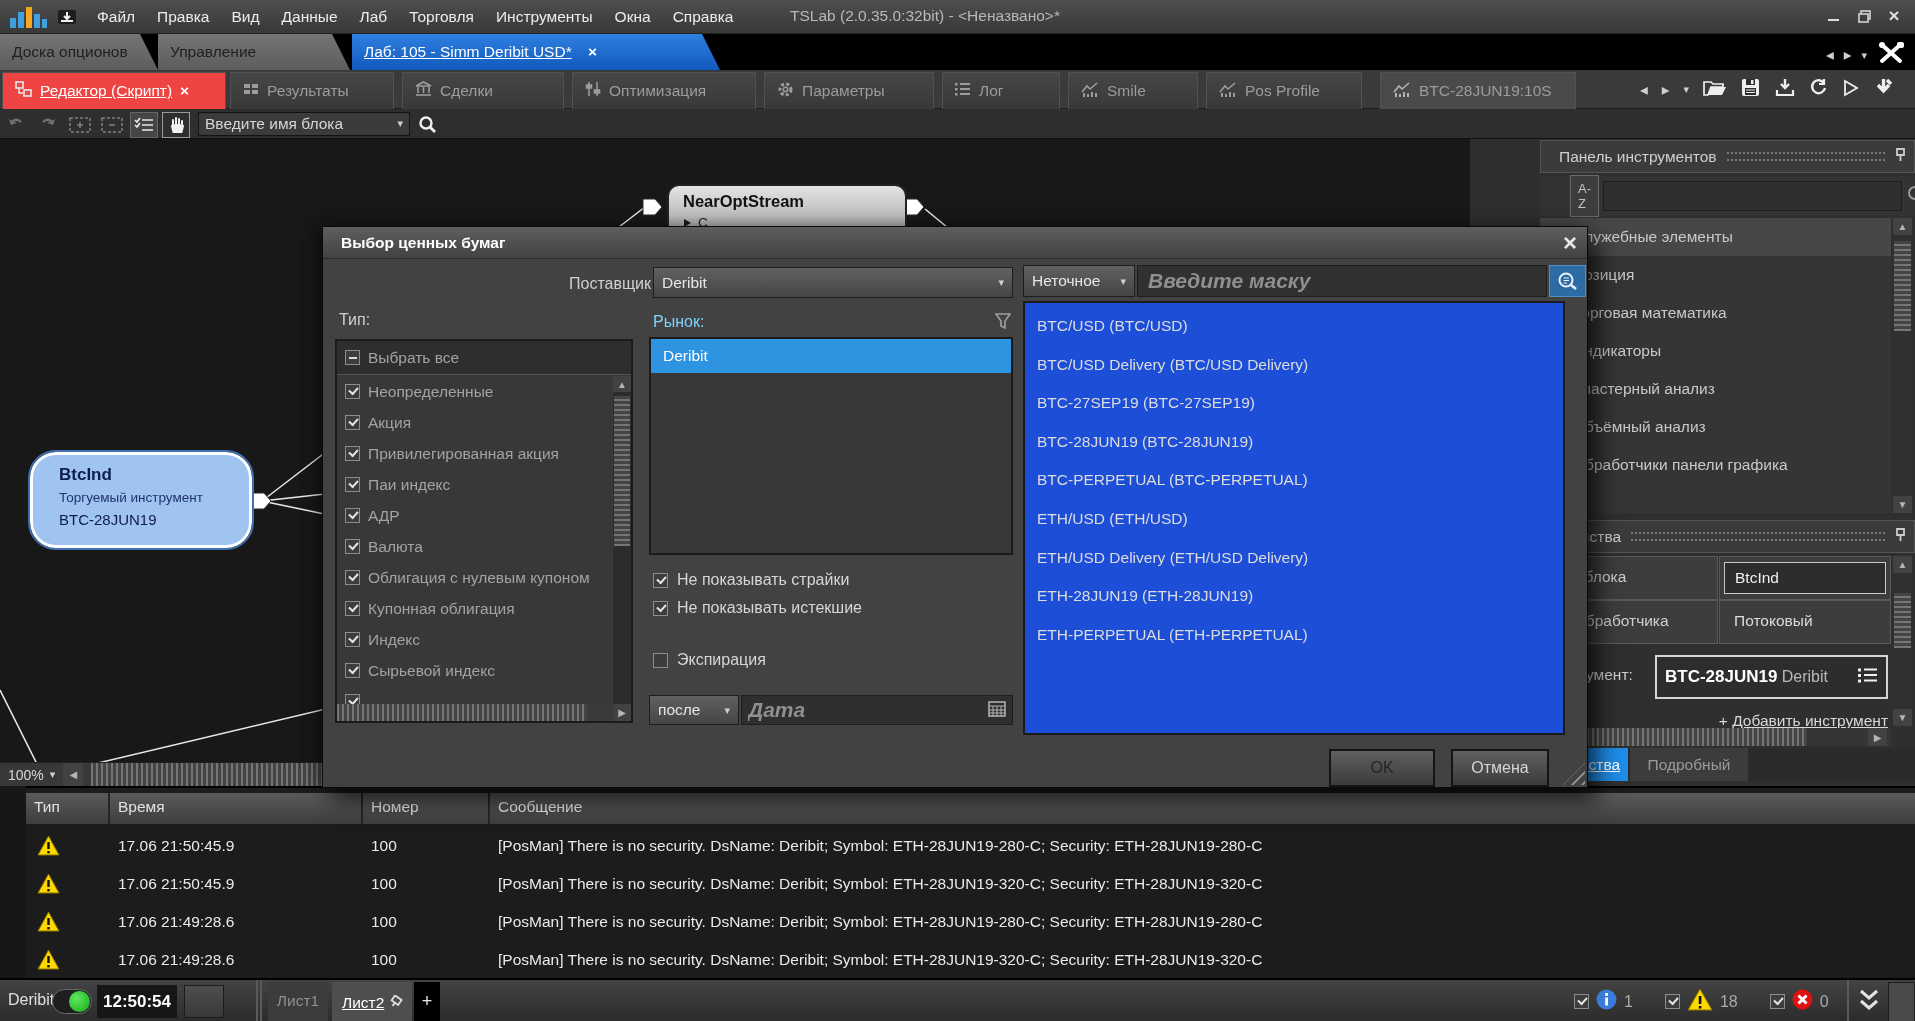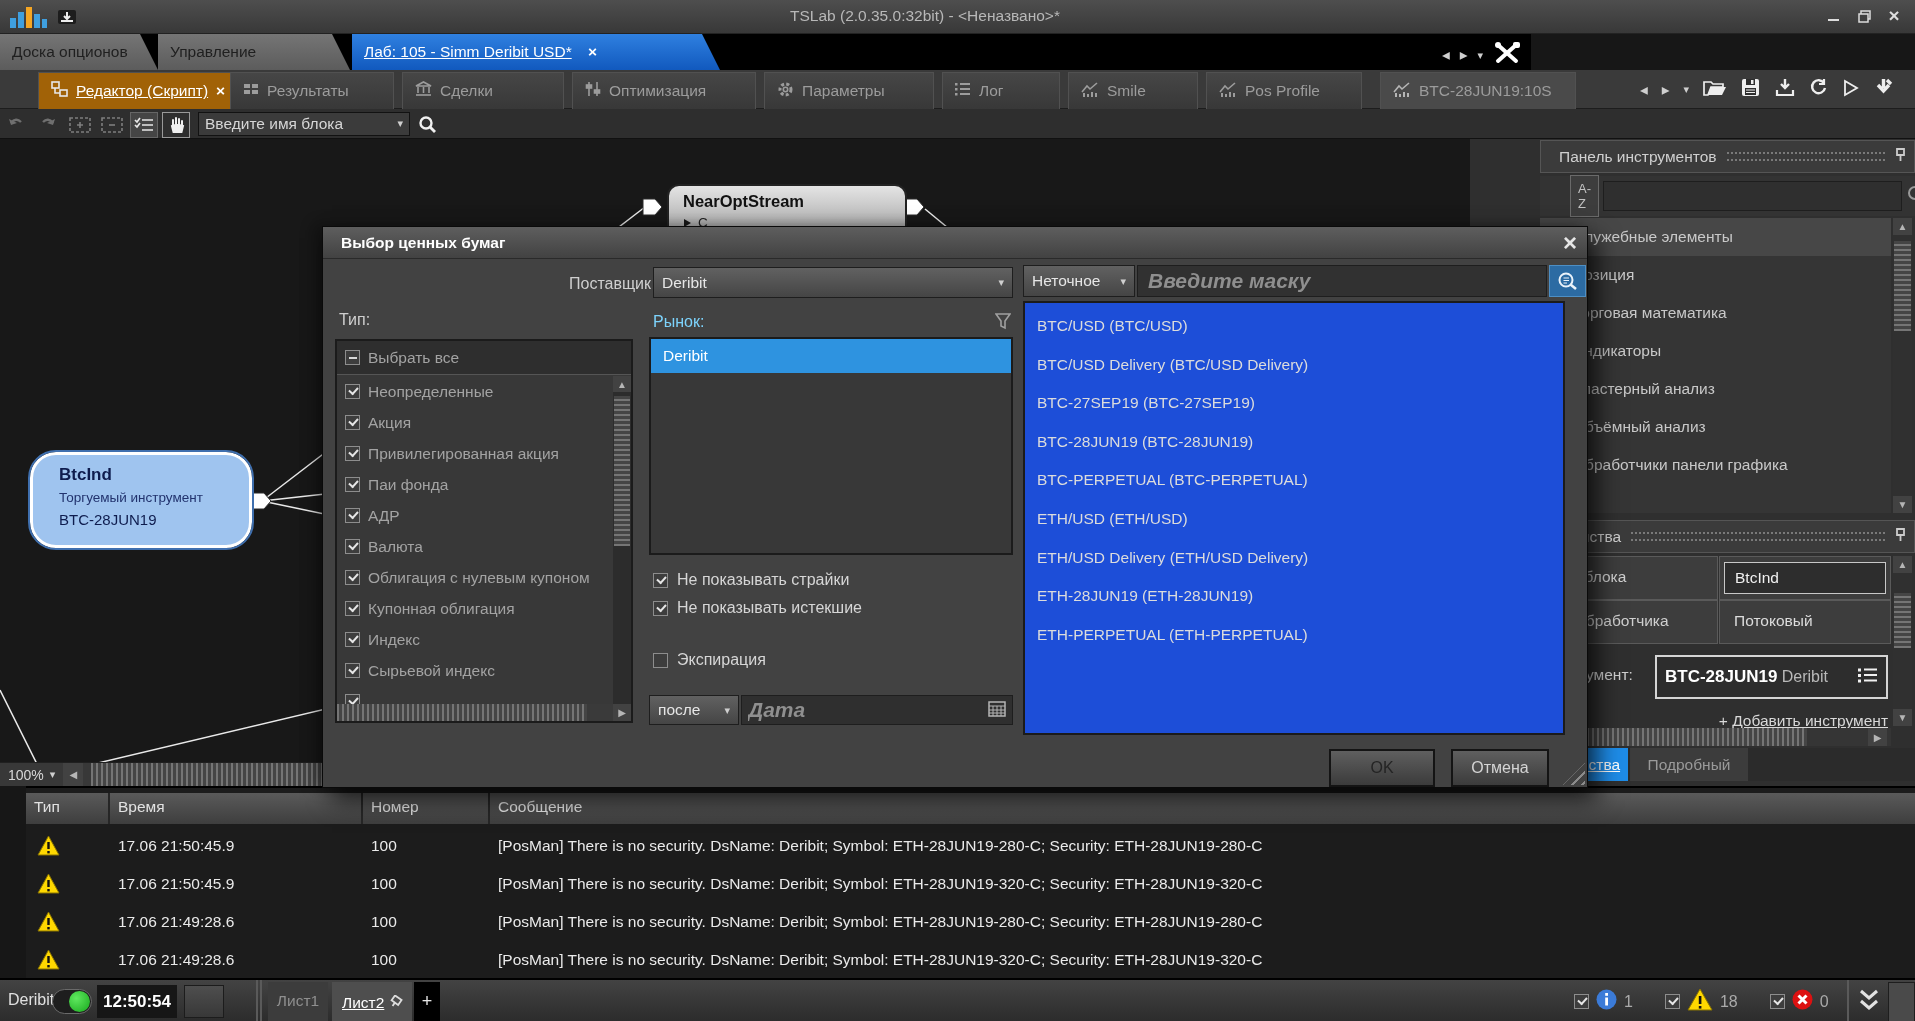--- a/index.html
+++ b/index.html
@@ -14,32 +14,32 @@
   .row { display:flex; align-items:center; }
 
   
   .titlebar { left:0; top:0; width:1915px; height:34px;
     background:linear-gradient(#4e4e4e,#383838); border-bottom:1px solid #222; }
   .menu-item { padding:0 11px; color:#ececec; height:34px; line-height:34px; }
   .win-title { color:#b8b8b8; }
   .winbtn { width:30px; height:22px; display:flex; align-items:center; justify-content:center; color:#ddd; }
 
   
-  .doctabs { left:0; top:34px; width:1531px; height:36px; background:#000; }
+  .doctabs { left:0; top:34px; width:1915px; height:36px; background:#000; }
   .dtab { position:absolute; top:0; height:36px; line-height:36px; padding:0 26px 0 12px;
     background:linear-gradient(#757575,#5c5c5c); color:#1f1f1f;
     clip-path:polygon(0 0, calc(100% - 18px) 0, 100% 100%, 0 100%); }
   .dtab.active { background:linear-gradient(#2f80e0,#1159be); color:#fff; }
 
   
   .viewtabs { left:0; top:70px; width:1915px; height:39px; background:#3a3a3a; border-bottom:1px solid #1d1d1d; }
   .vtab { position:absolute; top:2px; height:37px; display:flex; align-items:center; gap:8px;
     padding:0 12px; background:linear-gradient(#464646,#383838); border:1px solid #515151;
     border-bottom:none; color:#9c9c9c; }
-  .vtab.active { background:#a16207; color:#fff;margin-left:36px; }
+  .vtab.active { background:#ef4444; color:#fff; }
 
   
   .edittoolbar { left:0; top:109px; width:1915px; height:30px; background:#2e2e2e; border-bottom:1px solid #111; }
   .etb { height:26px; min-width:28px; display:flex; align-items:center; justify-content:center; margin-top:2px; }
   .etb.btnlike { border:1px solid #666; background:#454545; }
   .combo-sm { display:flex; align-items:center; justify-content:space-between;
     background:#3b3b3b; border:1px solid #121212; color:#d6d6d6; padding:0 6px; }
 
   
   .canvas { left:0; top:139px; width:1915px; height:647px; background:#181818; }
@@ -115,20 +115,31 @@
           <rect x="34" y="13" width="5" height="9" fill="#3f9fdf"></rect>
         </svg>
     </span>
     <span class="abs" style="left:56px;top:7px">
       <svg width="22" height="20">
           <rect x="2" y="3" width="18" height="14" rx="2" fill="#1d1d1d"></rect>
           <path d="M11 5 v6 M8 9 l3 3 3-3" stroke="#eee" stroke-width="2" fill="none"></path>
           <rect x="5" y="13" width="12" height="2" fill="#eee"></rect>
         </svg>
     </span>
+    <div class="row" style="margin-left:86px">
+      <span class="menu-item">Файл</span>
+      <span class="menu-item">Правка</span>
+      <span class="menu-item">Вид</span>
+      <span class="menu-item">Данные</span>
+      <span class="menu-item">Лаб</span>
+      <span class="menu-item">Торговля</span>
+      <span class="menu-item">Инструменты</span>
+      <span class="menu-item">Окна</span>
+      <span class="menu-item">Справка</span>
+    </div>
     <span class="abs win-title" style="left:790px;top:7px">TSLab (2.0.35.0:32bit) - &lt;Неназвано&gt;*</span>
     <div class="abs row" style="right:6px;top:5px">
       <span class="winbtn">
           <svg width="12" height="12">
             <rect x="0" y="9" width="11" height="2" fill="#ddd"></rect>
           </svg>
         </span>
       <span class="winbtn">
           <svg width="13" height="13">
             <rect x="3" y="1" width="9" height="8" fill="none" stroke="#ddd" stroke-width="1.5"></rect>
@@ -610,21 +621,21 @@
         <div class="dlg-item">
             <span class="cbx on"></span>
             <span>Акция</span>
           </div>
         <div class="dlg-item">
             <span class="cbx on"></span>
             <span>Привилегированная акция</span>
           </div>
         <div class="dlg-item">
             <span class="cbx on"></span>
-            <span>Паи фонда</span>
+            <span>Паи индекс</span>
           </div>
         <div class="dlg-item">
             <span class="cbx on"></span>
             <span>АДР</span>
           </div>
         <div class="dlg-item">
             <span class="cbx on"></span>
             <span>Валюта</span>
           </div>
         <div class="dlg-item">

